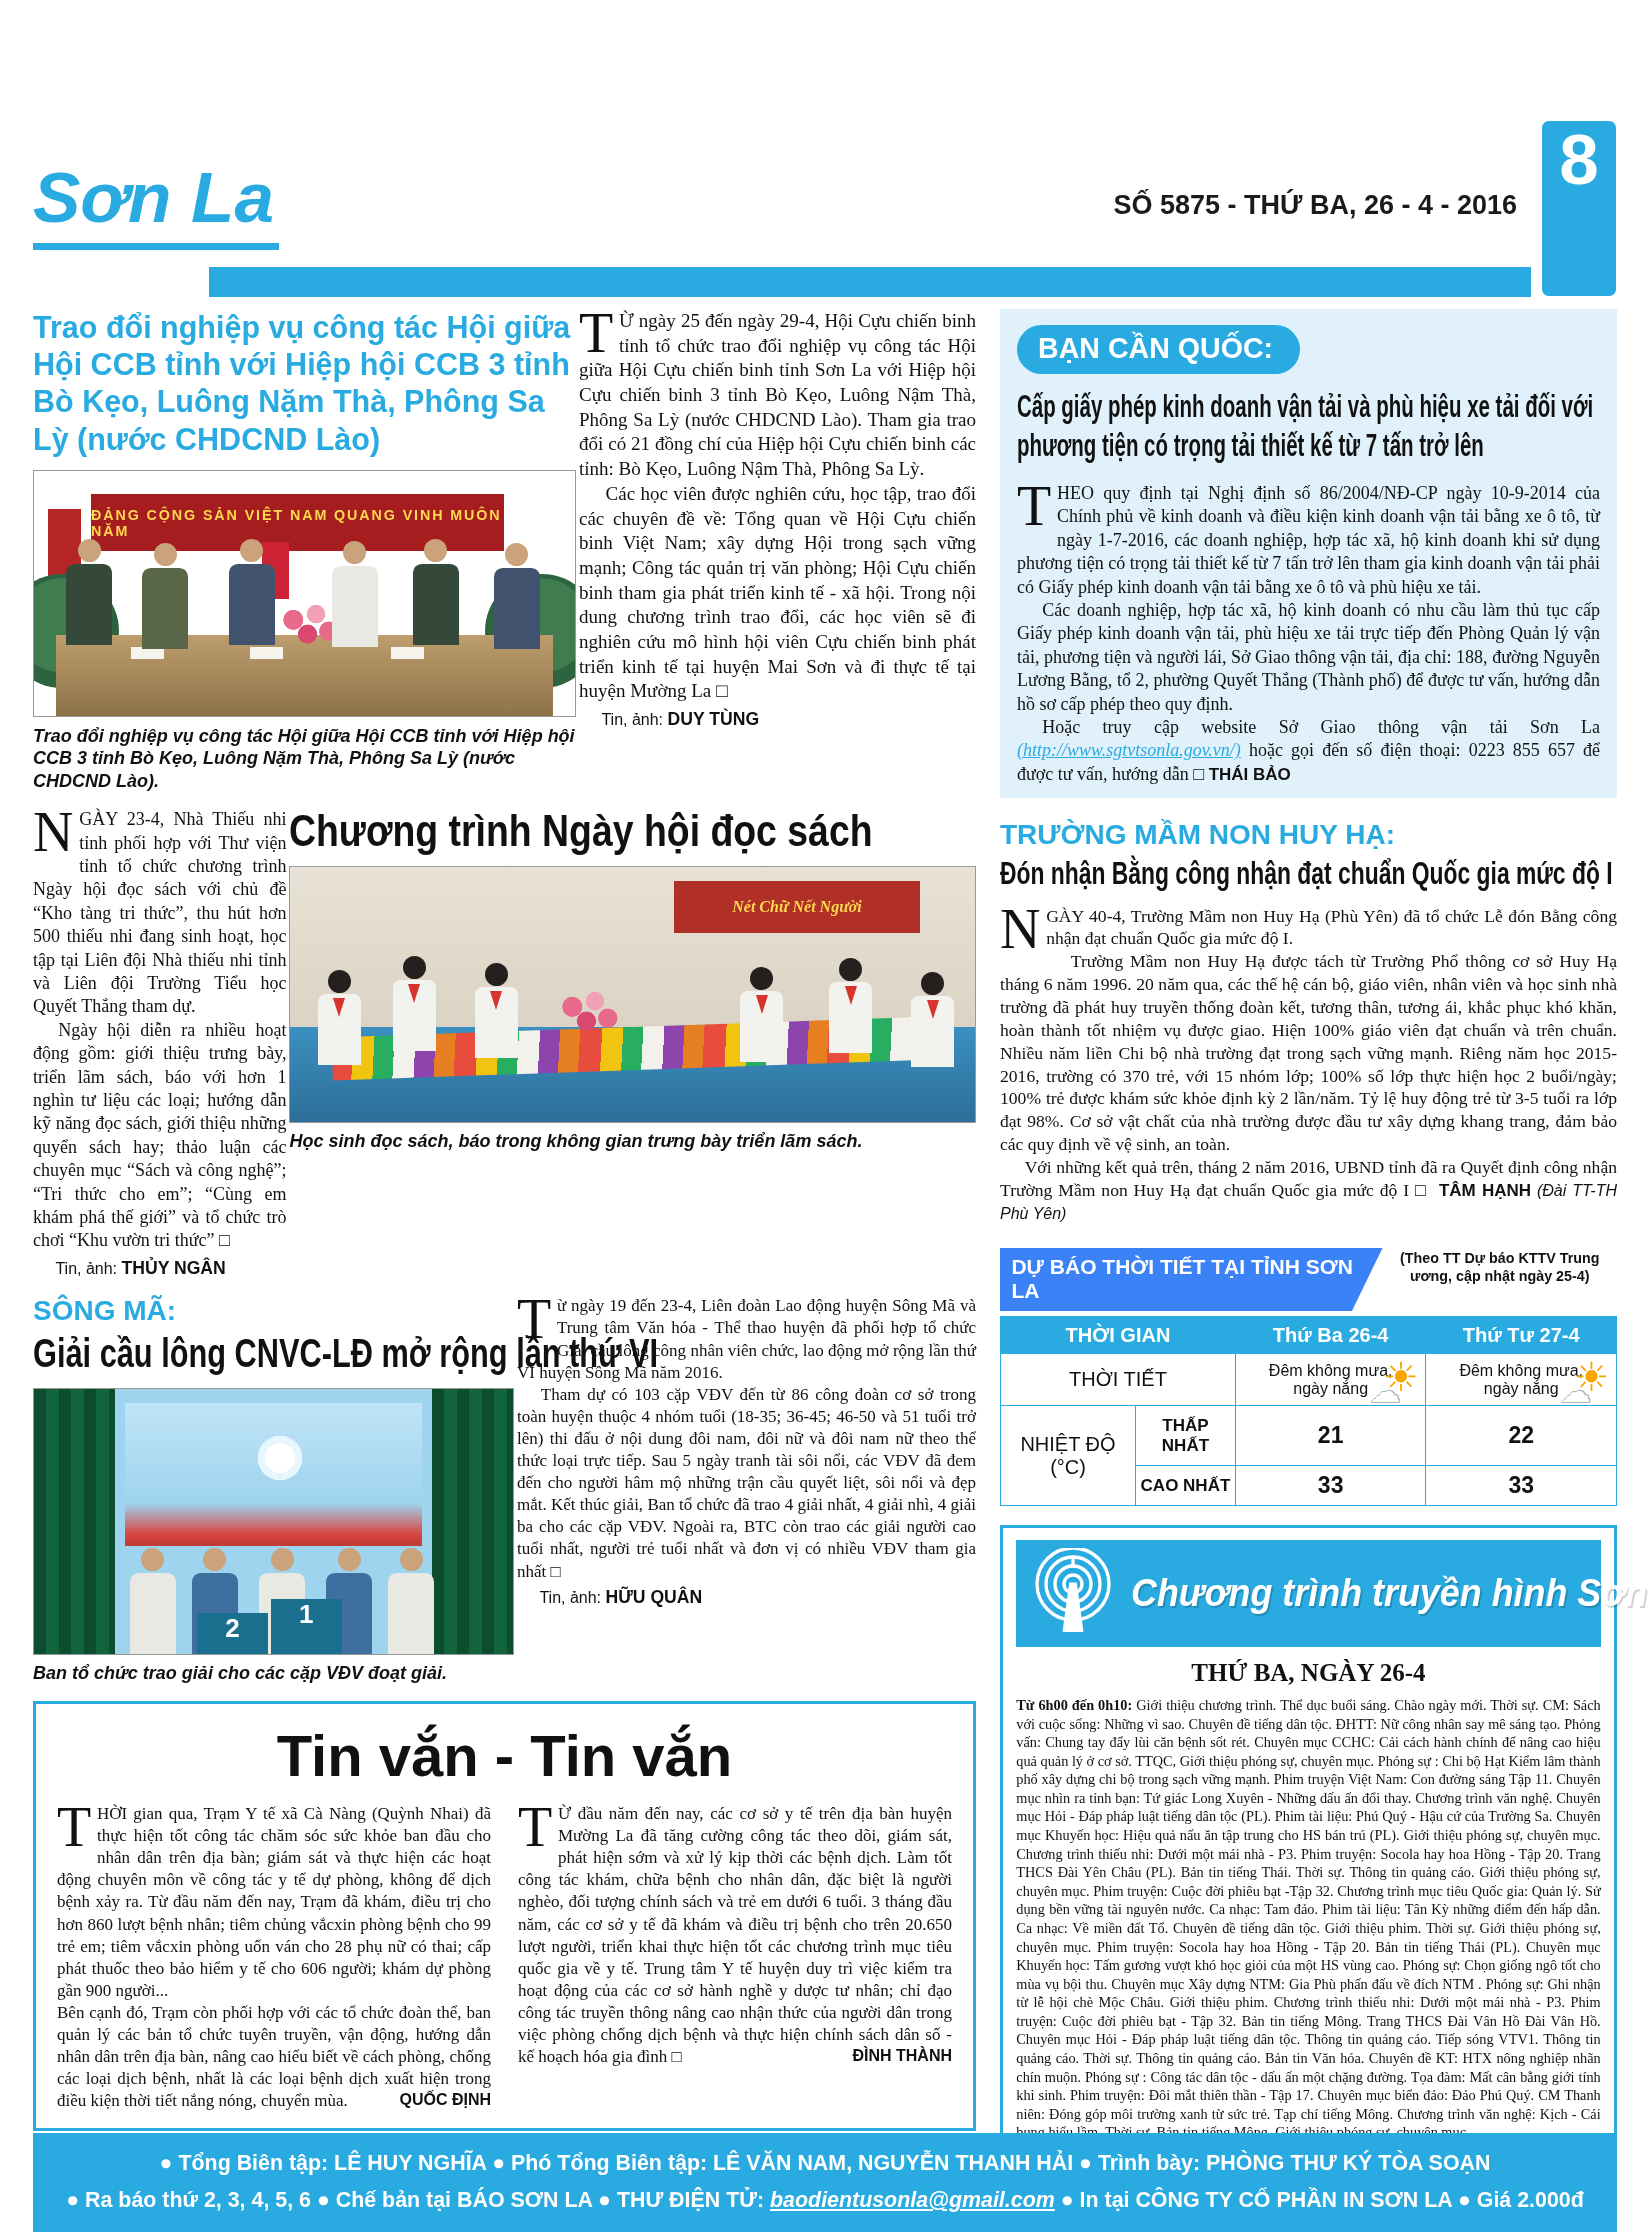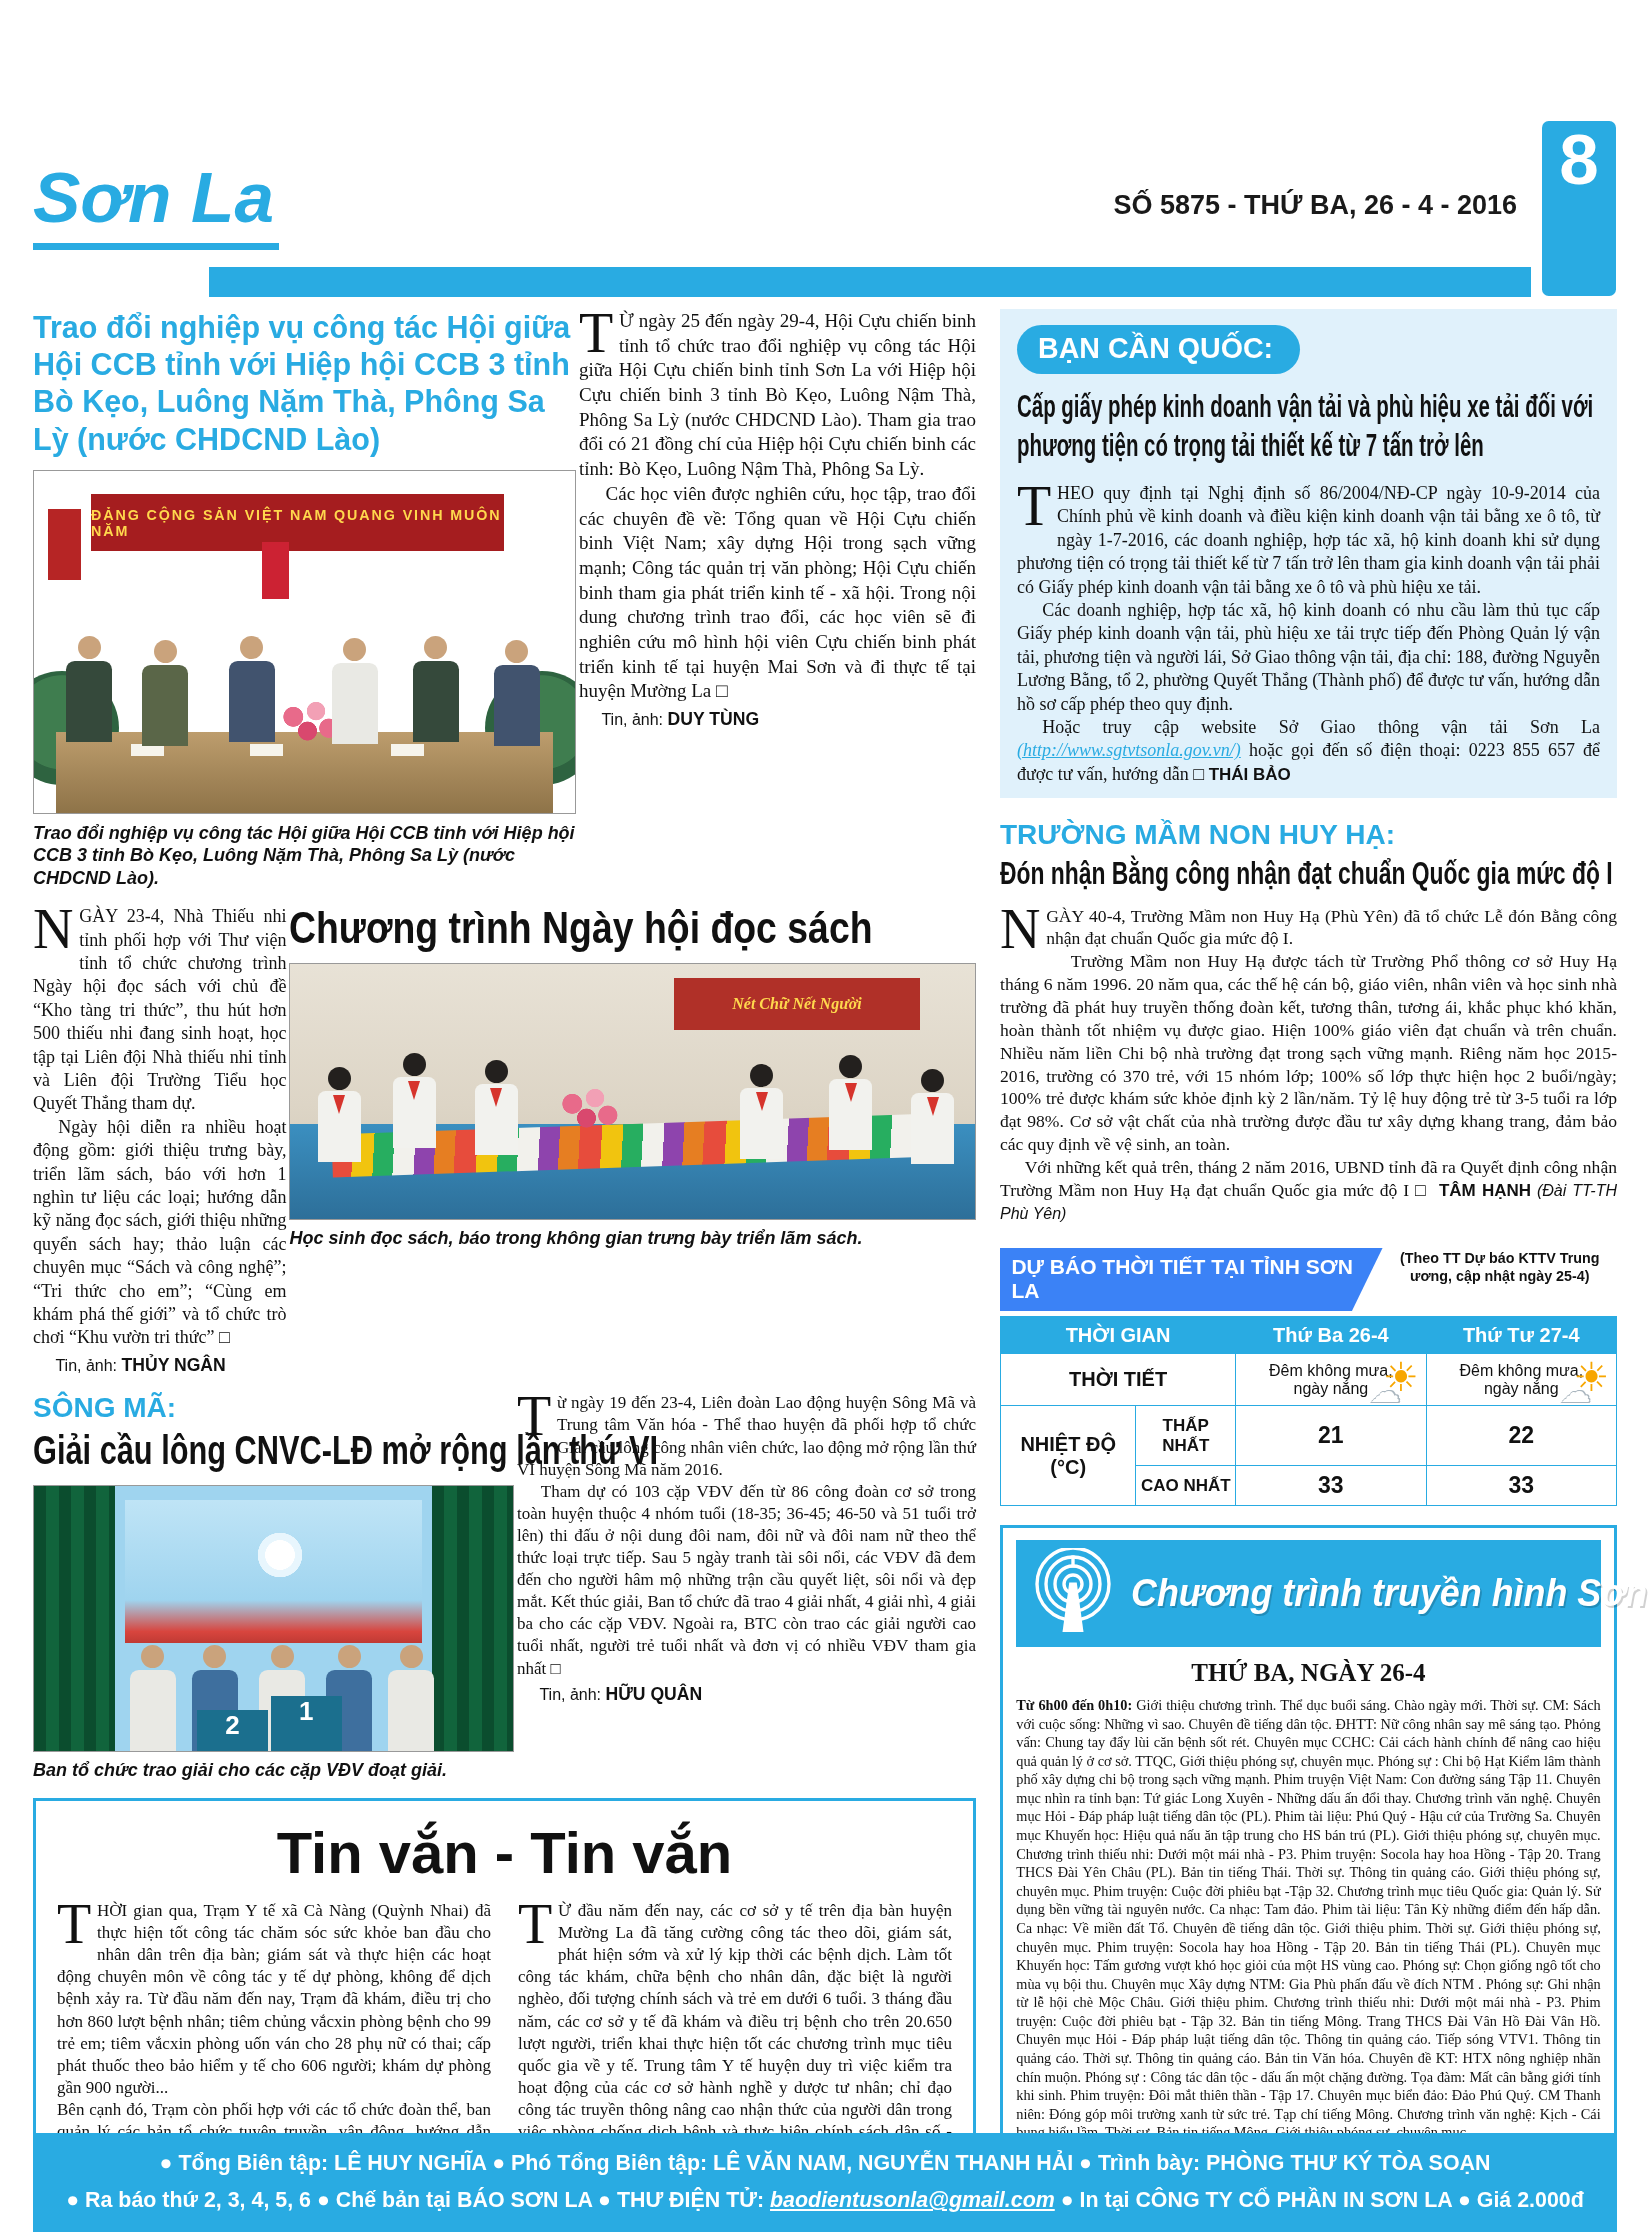--- a/index.html
+++ b/index.html
@@ -40,21 +40,21 @@
   .cx75 { transform:scaleX(.75); transform-origin:0 50%; width:133%; }
   .cx85 { transform:scaleX(.85); transform-origin:0 50%; width:117%; }
   
   .b1-left { width:543px; }
   .b1-right { flex:1; font-size:19px; }
   .hl-ccb { font-family:"Liberation Sans",sans-serif; font-weight:bold; color:#29abe2;
     font-size:30.5px; line-height:1.22; margin-bottom:12.4px; }
   
   .photo { position:relative; overflow:hidden; border:1px solid #999; }
   .abs { position:absolute; }
-  .photo1 { height:344px; background:linear-gradient(180deg,#e9e5da 0%,#ded6c6 38%,#c6bca6 60%,#a6original 0,#a2917a 78%,#8d7d66 100%); }
+  .photo1 { height:247px; background:linear-gradient(180deg,#e9e5da 0%,#ded6c6 38%,#c6bca6 60%,#a6original 0,#a2917a 78%,#8d7d66 100%); }
   .p1-banner { top:23px; left:57px; right:71px; height:57px; background:#a51d1f;
     display:flex; align-items:center; justify-content:center; }
   .p1-banner span { color:#ffd84d; font-family:"Liberation Sans",sans-serif; font-weight:bold;
     font-size:14.3px; letter-spacing:1.9px; }
   .p1-flag { top:38px; left:14.3px; width:33px; height:71px; background:#b62525; }
   .p1-flag2 { top:71px; left:228px; width:27px; height:57px; background:#c23; }
   .p1-table { bottom:0; left:4%; right:4%; height:81px; background:linear-gradient(#bd9d6d,#8e7348); }
   .p1-paper { bottom:57px; width:33px; height:12.4px; background:#f6f4ec; }
   .p1-plant { width:114px; height:114px; border-radius:50%;
     background:radial-gradient(circle at 50% 45%, #3f7d4f 0 55%, #2e6340 56% 75%, transparent 76%); bottom:28.6px; }
@@ -122,21 +122,21 @@
     margin:4.8px 0 13.3px 0; white-space:nowrap; }
   
   .wx { margin-top:23px; font-family:"Liberation Sans",sans-serif; }
   .wx-head-row { display:flex; align-items:flex-start; }
   .wx-ribbon { background:#3b82f6; color:#fff; font-weight:bold; font-size:21px; padding:7.6px 28.6px 7.6px 11.4px;
     clip-path:polygon(0 0,100% 0,92% 100%,0 100%); flex:0 0 62%; }
   .wx-src { font-size:14.3px; font-weight:bold; text-align:center; flex:1; line-height:1.25; padding-top:1.9px; }
   .wx-table { width:100%; border-collapse:collapse; margin-top:4.8px; }
   .wx-table th, .wx-table td { border:1.9px solid #29abe2; }
   .wx-table th { background:#29abe2; color:#fff; font-size:20px; padding:6.7px 2.9px; }
-  .wx-label { font-weight:bold; font-size:20px; text-align:center; padding:7.6px 3.8px; }
+  .wx-label { font-weight:normal; font-size:20px; text-align:center; padding:7.6px 3.8px; }
   .wx-sub { font-weight:bold; font-size:17px; text-align:center; padding:9.5px 3.8px; }
   .wx-fc { font-size:16px; text-align:center; padding:7.6px 3.8px; position:relative; }
   .wx-fc .fc-inner { display:inline-block; max-width:70%; }
   .wx-num { font-weight:bold; font-size:23px; text-align:center; }
   .sun-cloud { position:absolute; right:3.8px; top:50%; transform:translateY(-50%); width:52px; height:52px; }
   .sun-cloud .sun { position:absolute; right:2.9px; top:0; font-family:"DejaVu Sans",sans-serif; font-size:40px; color:#f7a600; }
   .sun-cloud .cloud { position:absolute; left:0; bottom:-2.9px; font-family:"DejaVu Sans",sans-serif; font-size:30.5px; color:#fff;
     text-shadow:-1.4px 1.4px 0 #aab6bf,1.4px 1.4px 0 #aab6bf,0 -1.4px 0 #aab6bf,1.4px -1.4px 0 #aab6bf; }
   
   .tvg { border:3.8px solid #29abe2; margin-top:19px; padding:11.4px 13.3px 14.3px 13.3px; }

